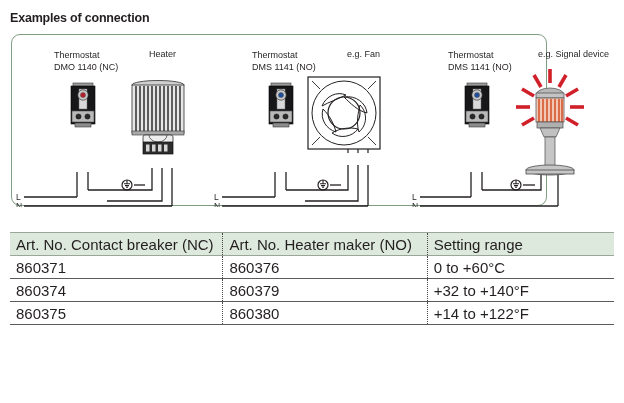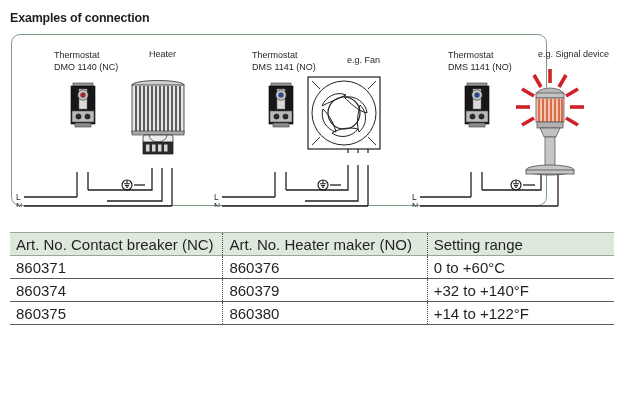--- a/index.html
+++ b/index.html
@@ -192,21 +192,21 @@
         </g>
       </g>
     </svg>
   </div>
 
   <div class="panel" id="panel-fan">
     <div class="dev-label two-line" style="left:42px; top:14px;">
       <div>Thermostat</div>
       <div>DMS 1141 (NO)</div>
     </div>
-    <div class="dev-label" style="left:137px; top:20px;">e.g. Fan</div>
+    <div class="dev-label" style="left:137px; top:14px;">e.g. Fan</div>
 
     <svg width="198" height="172" viewBox="0 0 198 172">
       <g fill="none" stroke="#231f20" stroke-width="1.3">
         <path d="M65,137 L65,162"></path>
         <path d="M76,137 L76,155"></path>
         <path d="M12,162 L65,162"></path>
         <path d="M12,171 L158,171"></path>
         <path d="M76,155 L138,155 L138,130"></path>
         <path d="M148,130 L148,166 L95,166"></path>
         <path d="M158,130 L158,171"></path>

